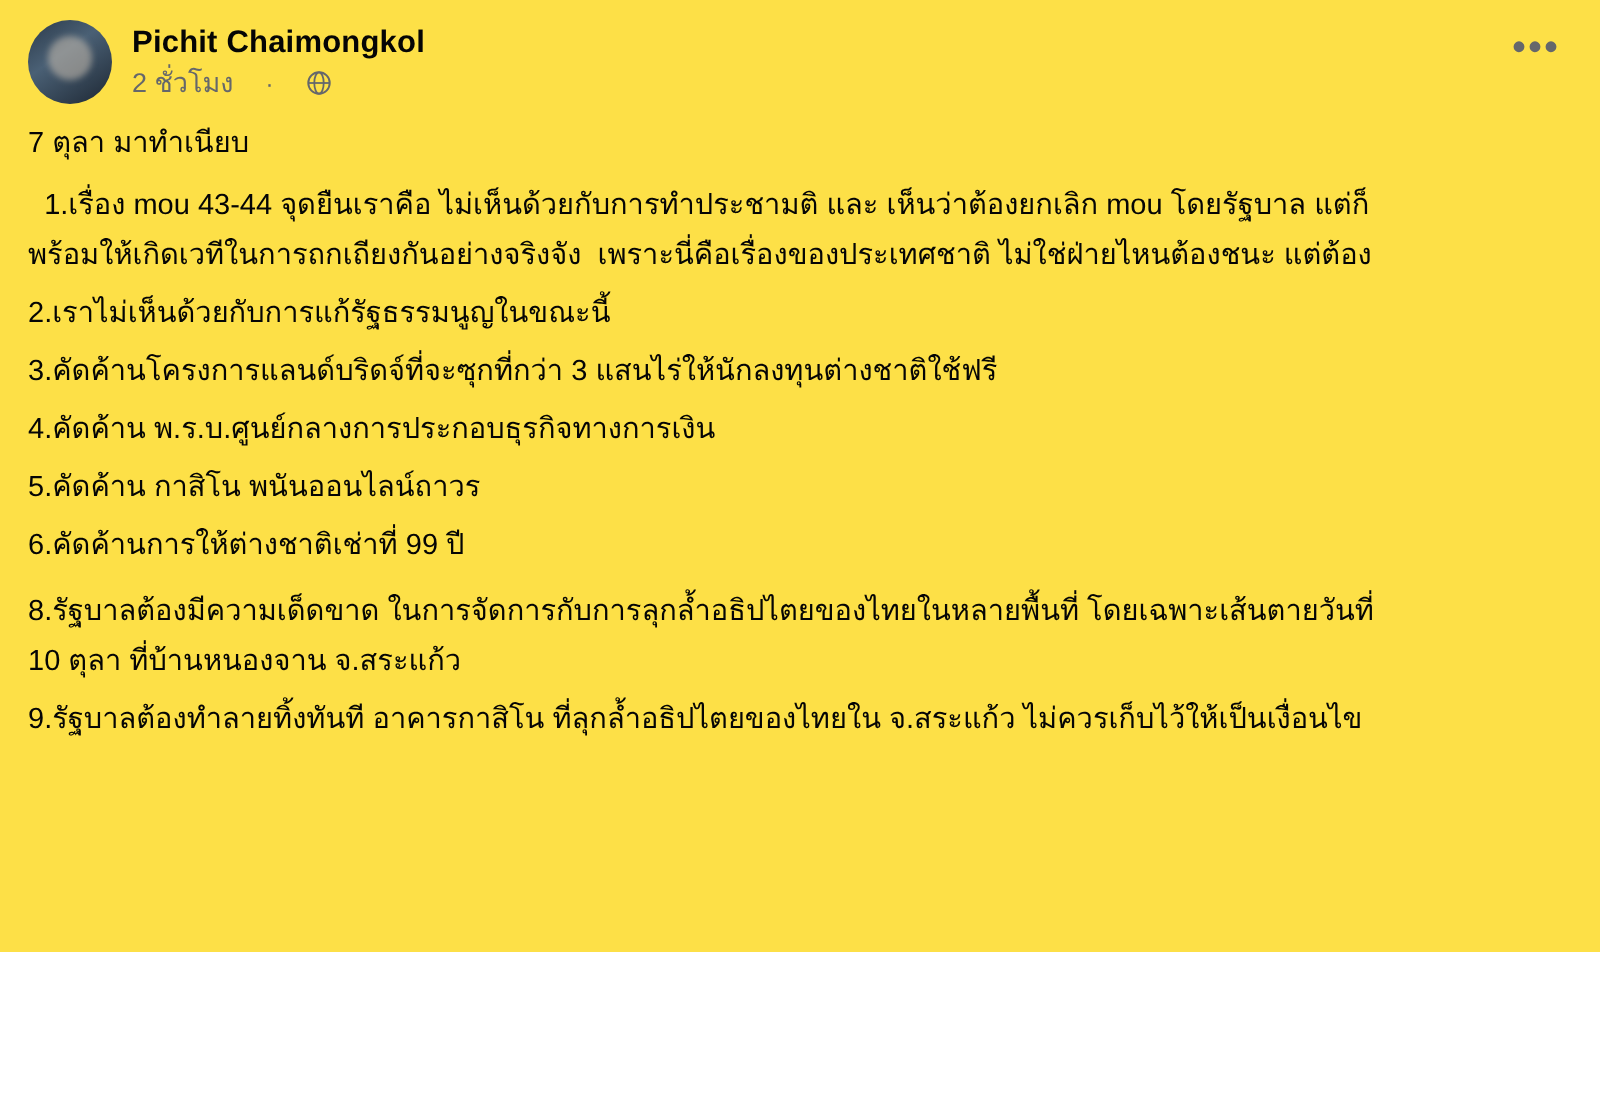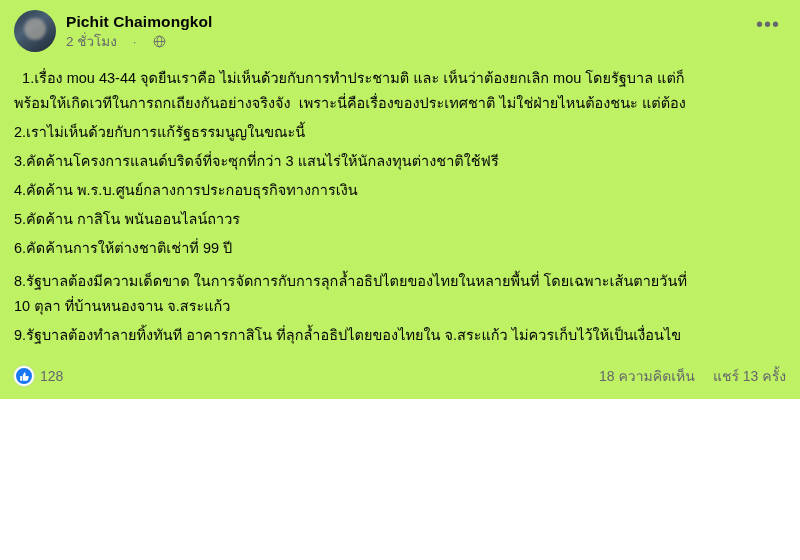--- a/index.html
+++ b/index.html
@@ -10,22 +10,22 @@
   }
   body {
     width: 800px;
     height: 560px;
     font-family: "Liberation Sans", "DejaVu Sans", sans-serif;
     color: #1c1e21;
     overflow: hidden;
   }
   .post {
     width: 800px;
-    height: 399px;
-    background: #bef264;
+    height: 476px;
+    background: #fde047;
     display: flex;
     flex-direction: column;
     position: relative;
   }
   
   .post-header {
     display: flex;
     align-items: flex-start;
     padding: 10px 14px 4px 14px;
   }
@@ -154,20 +154,21 @@
             <ellipse cx="8" cy="8" rx="2.9" ry="6.6" fill="none" stroke="#65676b" stroke-width="1.1"></ellipse>
             <line x1="1.5" y1="8" x2="14.5" y2="8" stroke="#65676b" stroke-width="1.1"></line>
           </svg>
         </span>
       </div>
     </div>
     <div class="menu-dots">•••</div>
   </div>
 
   <div class="post-body">
+    <p>7 ตุลา มาทำเนียบ</p>
     <p style="height:6px"></p>
     <p>  1.เรื่อง mou 43-44 จุดยืนเราคือ ไม่เห็นด้วยกับการทำประชามติ และ เห็นว่าต้องยกเลิก mou โดยรัฐบาล แต่ก็</p>
     <p>พร้อมให้เกิดเวทีในการถกเถียงกันอย่างจริงจัง  เพราะนี่คือเรื่องของประเทศชาติ ไม่ใช่ฝ่ายไหนต้องชนะ แต่ต้อง</p>
     <p style="height:4px"></p>
     <p>2.เราไม่เห็นด้วยกับการแก้รัฐธรรมนูญในขณะนี้</p>
     <p style="height:4px"></p>
     <p>3.คัดค้านโครงการแลนด์บริดจ์ที่จะซุกที่กว่า 3 แสนไร่ให้นักลงทุนต่างชาติใช้ฟรี</p>
     <p style="height:4px"></p>
     <p>4.คัดค้าน พ.ร.บ.ศูนย์กลางการประกอบธุรกิจทางการเงิน</p>
     <p style="height:4px"></p>
@@ -176,29 +177,14 @@
     <p>6.คัดค้านการให้ต่างชาติเช่าที่ 99 ปี</p>
     <p style="height:4px"></p>
     <p style="height:4px"></p>
     <p>8.รัฐบาลต้องมีความเด็ดขาด ในการจัดการกับการลุกล้ำอธิปไตยของไทยในหลายพื้นที่ โดยเฉพาะเส้นตายวันที่</p>
     <p>10 ตุลา ที่บ้านหนองจาน จ.สระแก้ว</p>
     <p style="height:4px"></p>
     <p>9.รัฐบาลต้องทำลายทิ้งทันที อาคารกาสิโน ที่ลุกล้ำอธิปไตยของไทยใน จ.สระแก้ว ไม่ควรเก็บไว้ให้เป็นเงื่อนไข</p>
     <p style="height:6px"></p>
   </div>
 
-  <div class="post-footer">
-    <div class="reactions">
-      <span class="like-badge">
-        <svg width="11" height="11" viewBox="0 0 16 16" aria-hidden="true">
-          <path d="M6.2 14.3h5.1c.62 0 1.15-.38 1.35-.93l1.42-3.9a1.5 1.5 0 0 0-1.4-2.02H9.6V3.9c0-.88-.72-1.6-1.6-1.6-.36 0-.68.22-.82.55L5.3 7.3v7h.9z" fill="#ffffff"></path>
-          <rect x="1.7" y="7.1" width="2.7" height="7.2" rx="0.6" fill="#ffffff"></rect>
-        </svg>
-      </span>
-      <span class="react-count">128</span>
-    </div>
-    <div class="footer-right">
-      <span>18 ความคิดเห็น</span>
-      <span>แชร์ 13 ครั้ง</span>
-    </div>
-  </div>
 
 </div>
 
 </body></html>

